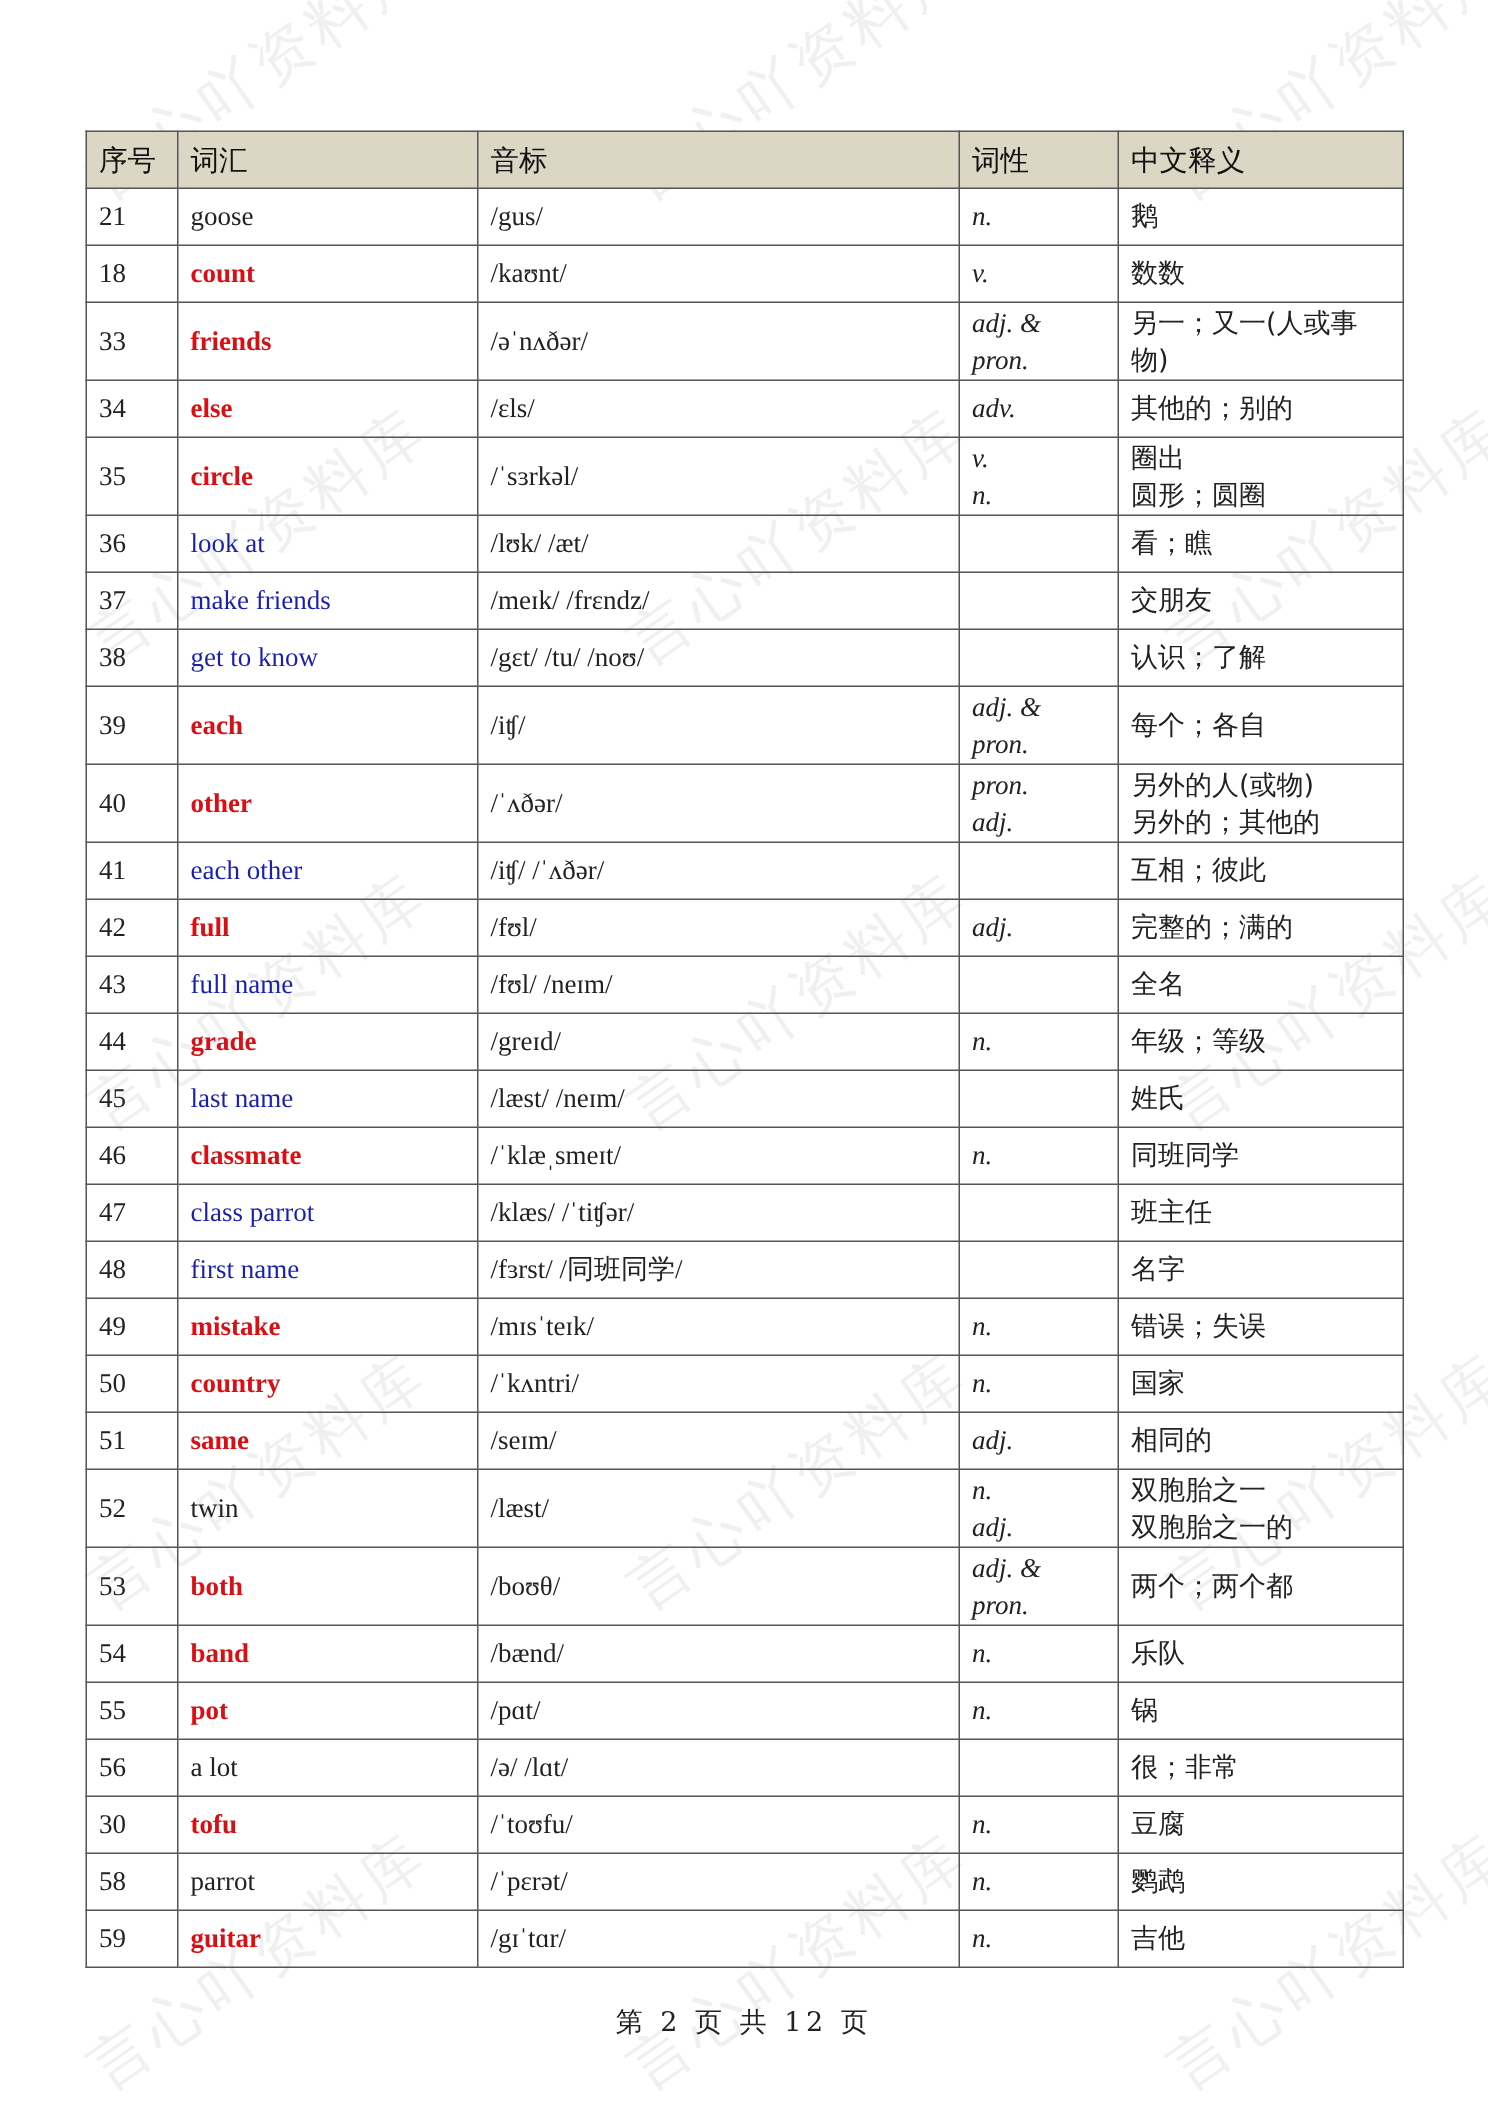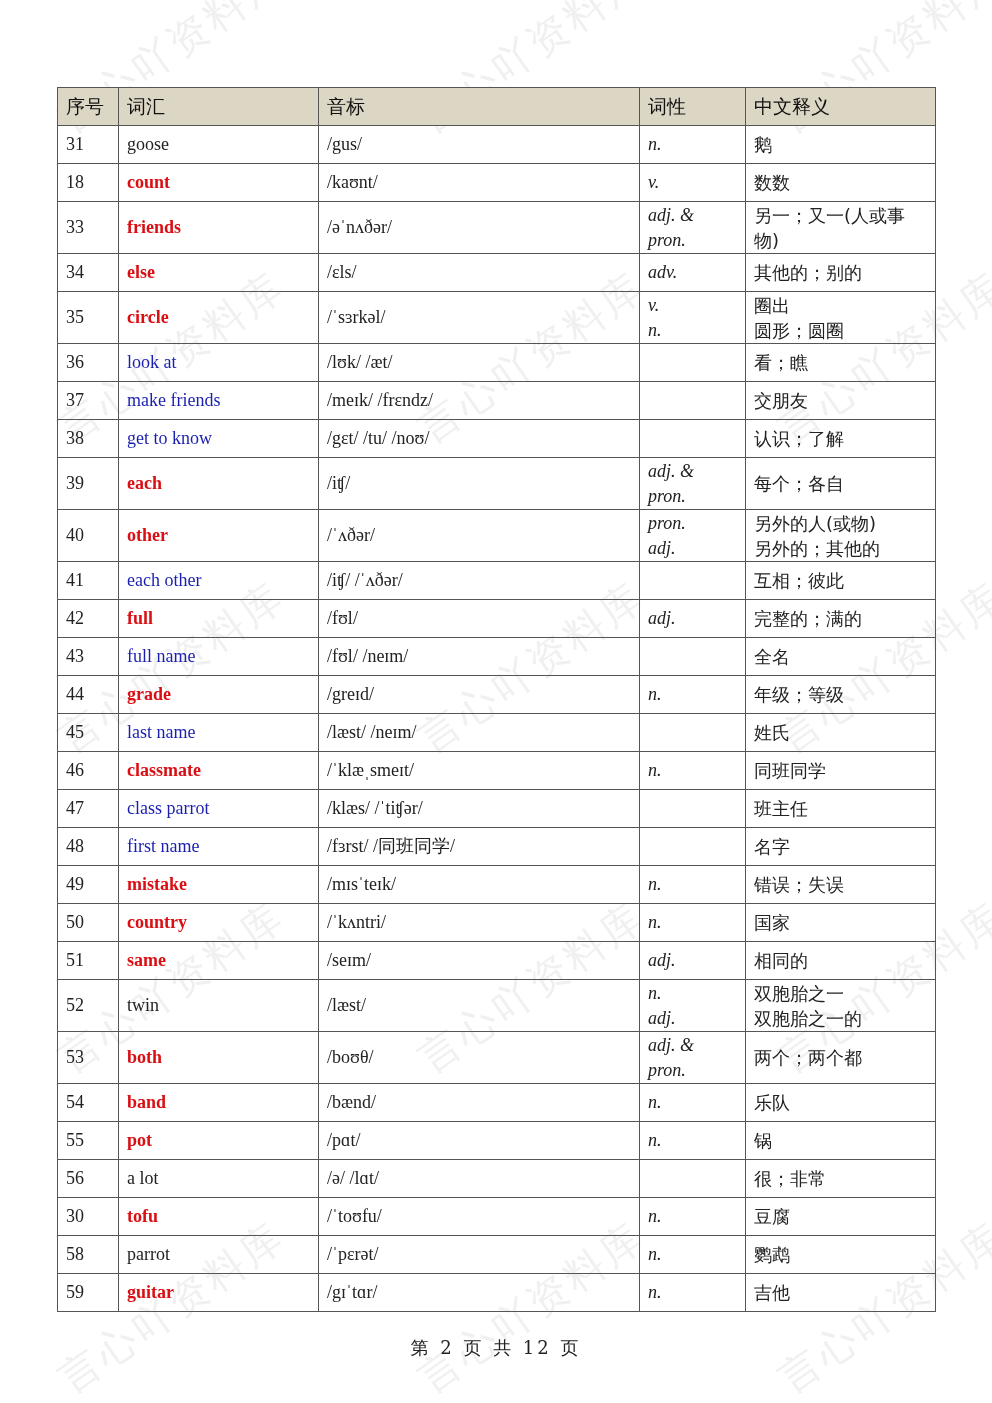--- a/index.html
+++ b/index.html
@@ -70,21 +70,21 @@
     <tr>
       <th>序号</th>
       <th>词汇</th>
       <th>音标</th>
       <th>词性</th>
       <th>中文释义</th>
     </tr>
   </thead>
   <tbody id="vocab-body">
       <tr>
-        <td class="num">31</td>
+        <td class="num">21</td>
         <td class="word w-black">goose</td>
         <td class="phon">/gus/</td>
         <td class="pos">
           <div>n.</div>
         </td>
         <td class="cn">
           <div>鹅</div>
         </td>
       </tr>
       <tr>

